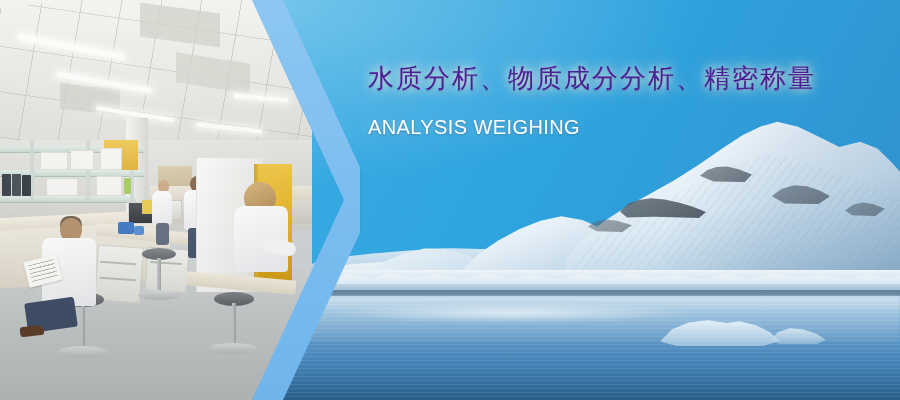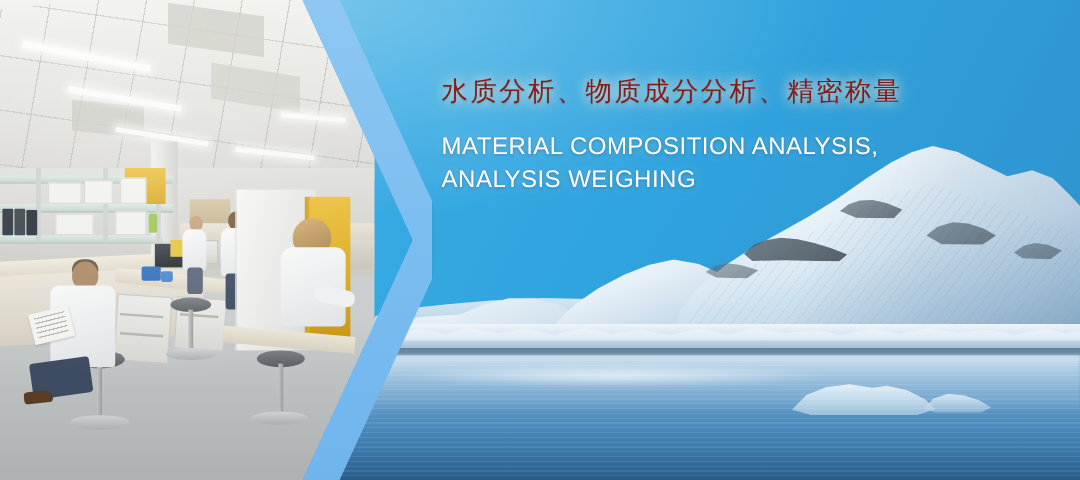--- a/index.html
+++ b/index.html
@@ -368,21 +368,21 @@
     position:absolute;left:0;top:0;width:360px;height:400px;
     clip-path:polygon(
       252px 0, 283px 0, 375px 200px, 283px 400px, 252px 400px, 344px 200px);
     background:linear-gradient(180deg,#8ec7f2 0%,#7dbef0 45%,#6fb5ec 100%);
     filter:drop-shadow(-2px 0 3px rgba(20,60,95,.28));
   }
 
   
   .copy{position:absolute;left:368px;top:62px;width:520px;}
   .headline{
-    font-size:22px;line-height:1.25;color:#7f1d1d;font-weight:400;
+    font-size:26px;line-height:1.25;color:#4c1d95;font-weight:400;
     letter-spacing:2px;white-space:nowrap;
     text-shadow:
       0 0 9px rgba(255,246,225,.95),
       0 0 18px rgba(255,240,205,.65),
       0 1px 2px rgba(35,80,120,.45);
   }
   .sub{margin-top:18px;}
   .sub-line{
     font-size:20px;line-height:28px;color:#ffffff;font-weight:300;
     letter-spacing:.4px;white-space:nowrap;
@@ -540,18 +540,17 @@
 
       <div class="photo-tone"></div>
     </div>
   </div>
 
   <div class="chevron-stripe"></div>
 
   <div class="copy">
     <div class="headline">水质分析、物质成分分析、精密称量</div>
     <div class="sub">
-      <div class="sub-line">MATERIAL COMPOSITION ANALYSIS,</div>
       <div class="sub-line">ANALYSIS WEIGHING</div>
     </div>
   </div>
 
 </div>
 
 </body></html>

